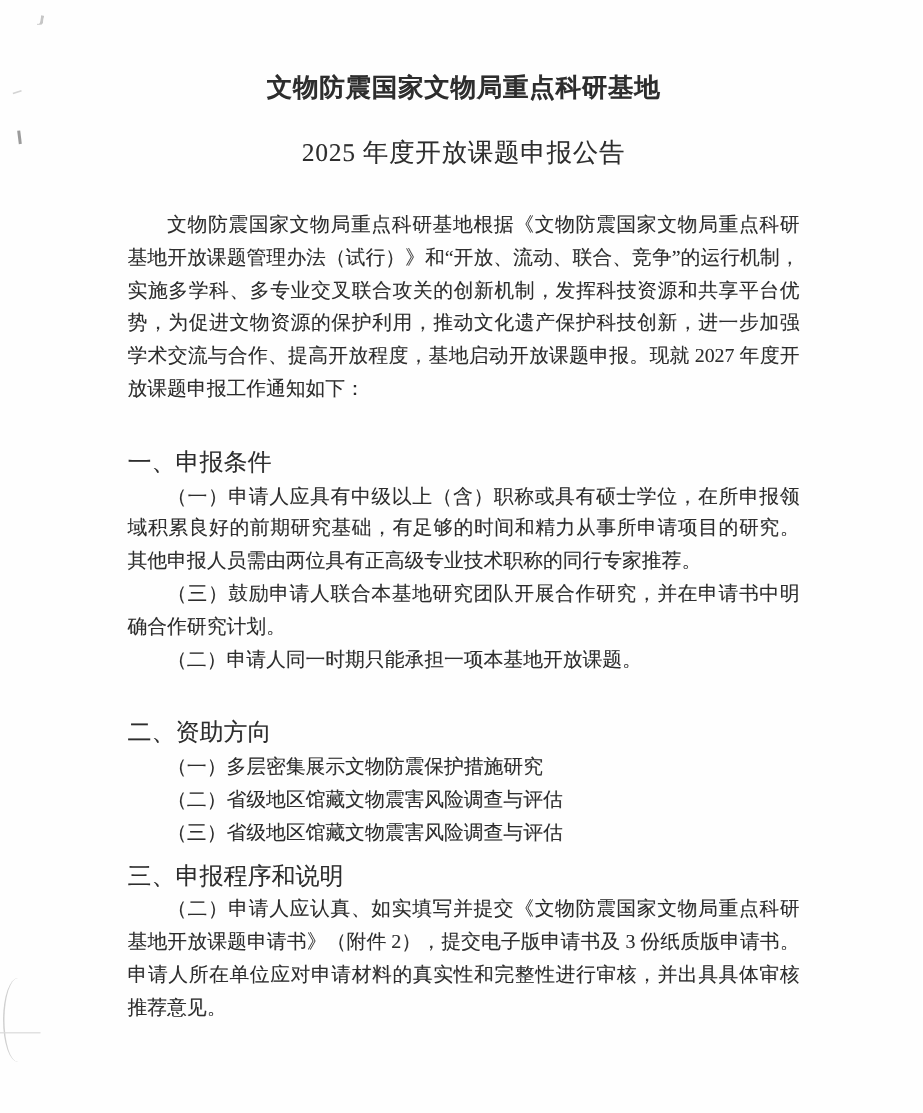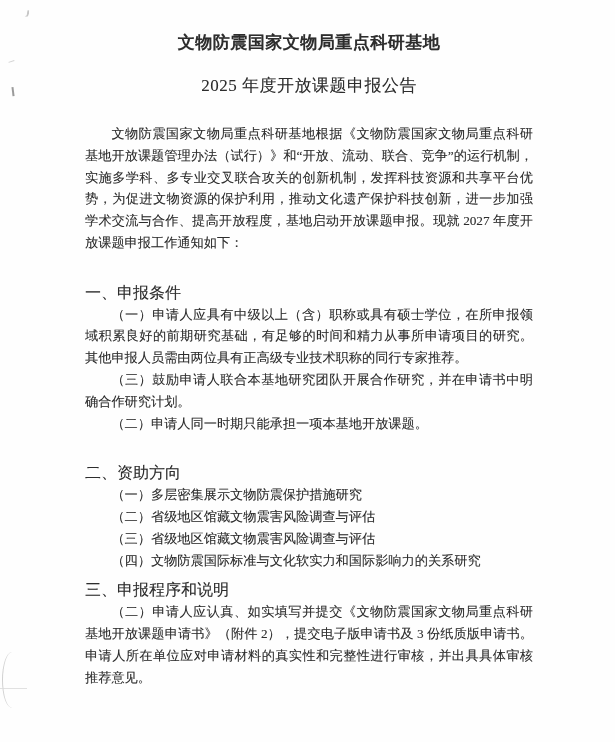--- a/index.html
+++ b/index.html
@@ -7,21 +7,21 @@
     margin: 0;
     padding: 0;
     background: #ffffff;
   }
   .page {
     position: relative;
     width: 615px;
     height: 742px;
     overflow: hidden;
     background: #fefefe;
-    padding: 0 82px 0 85px;
+    padding: 16px 82px 0 85px;
     font-family: "Liberation Serif", "DejaVu Serif", serif;
     color: #2d2d2d;
     text-shadow: 0.2px 0.2px 0.3px rgba(70,70,70,0.35);
   }
   .doc-title {
     font-size: 17px;
     font-weight: 700;
     text-align: center;
     line-height: 24px;
     letter-spacing: 0.5px;
@@ -100,21 +100,20 @@
         <h3>一、申报条件</h3>
         <p class="body-para">（一）申请人应具有中级以上（含）职称或具有硕士学位，在所申报领域积累良好的前期研究基础，有足够的时间和精力从事所申请项目的研究。其他申报人员需由两位具有正高级专业技术职称的同行专家推荐。</p>
         <p class="body-para">（三）鼓励申请人联合本基地研究团队开展合作研究，并在申请书中明确合作研究计划。</p>
         <p class="body-para">（二）申请人同一时期只能承担一项本基地开放课题。</p>
       </section>
       <section>
         <h3>二、资助方向</h3>
         <p class="body-para">（一）多层密集展示文物防震保护措施研究</p>
         <p class="body-para">（二）省级地区馆藏文物震害风险调查与评估</p>
         <p class="body-para">（三）省级地区馆藏文物震害风险调查与评估</p>
-        <p class="body-para">（四）文物防震国际标准与文化软实力和国际影响力的关系研究</p>
       </section>
       <section>
         <h3>三、申报程序和说明</h3>
         <p class="body-para">（二）申请人应认真、如实填写并提交《文物防震国家文物局重点科研基地开放课题申请书》（附件 2），提交电子版申请书及 3 份纸质版申请书。申请人所在单位应对申请材料的真实性和完整性进行审核，并出具具体审核推荐意见。</p>
       </section>
     </div>
 
 </div>
 
 </body></html>

